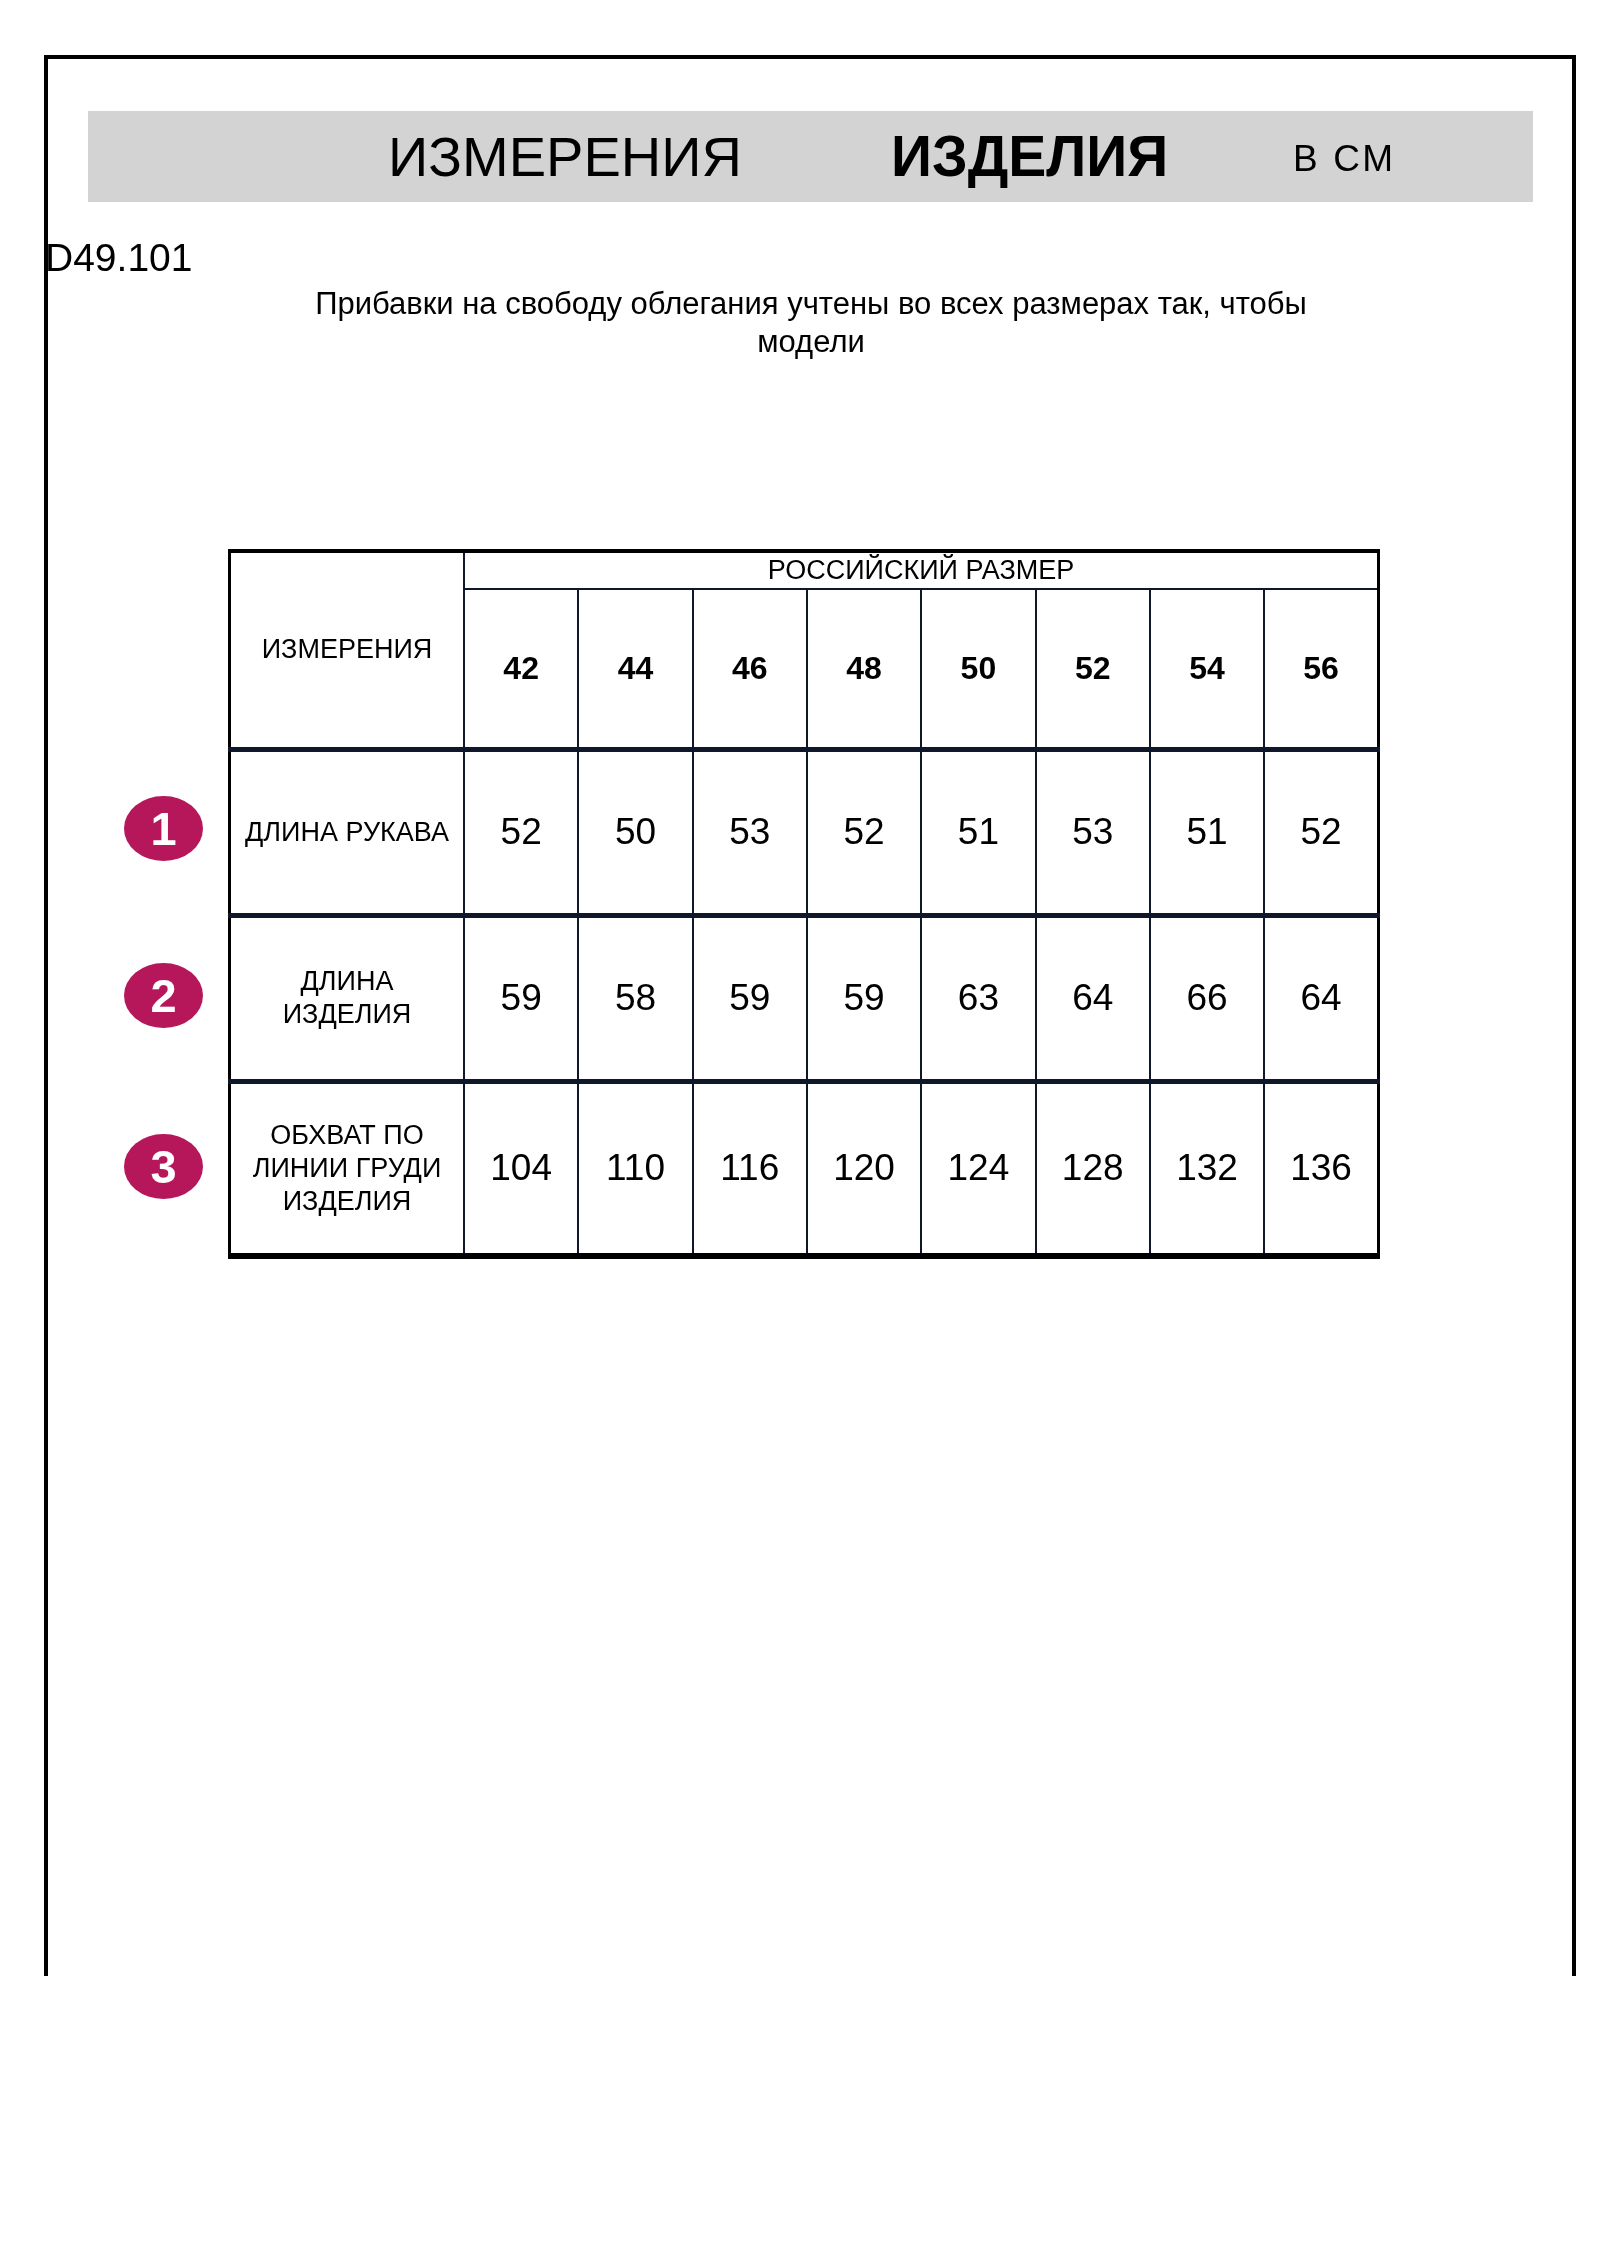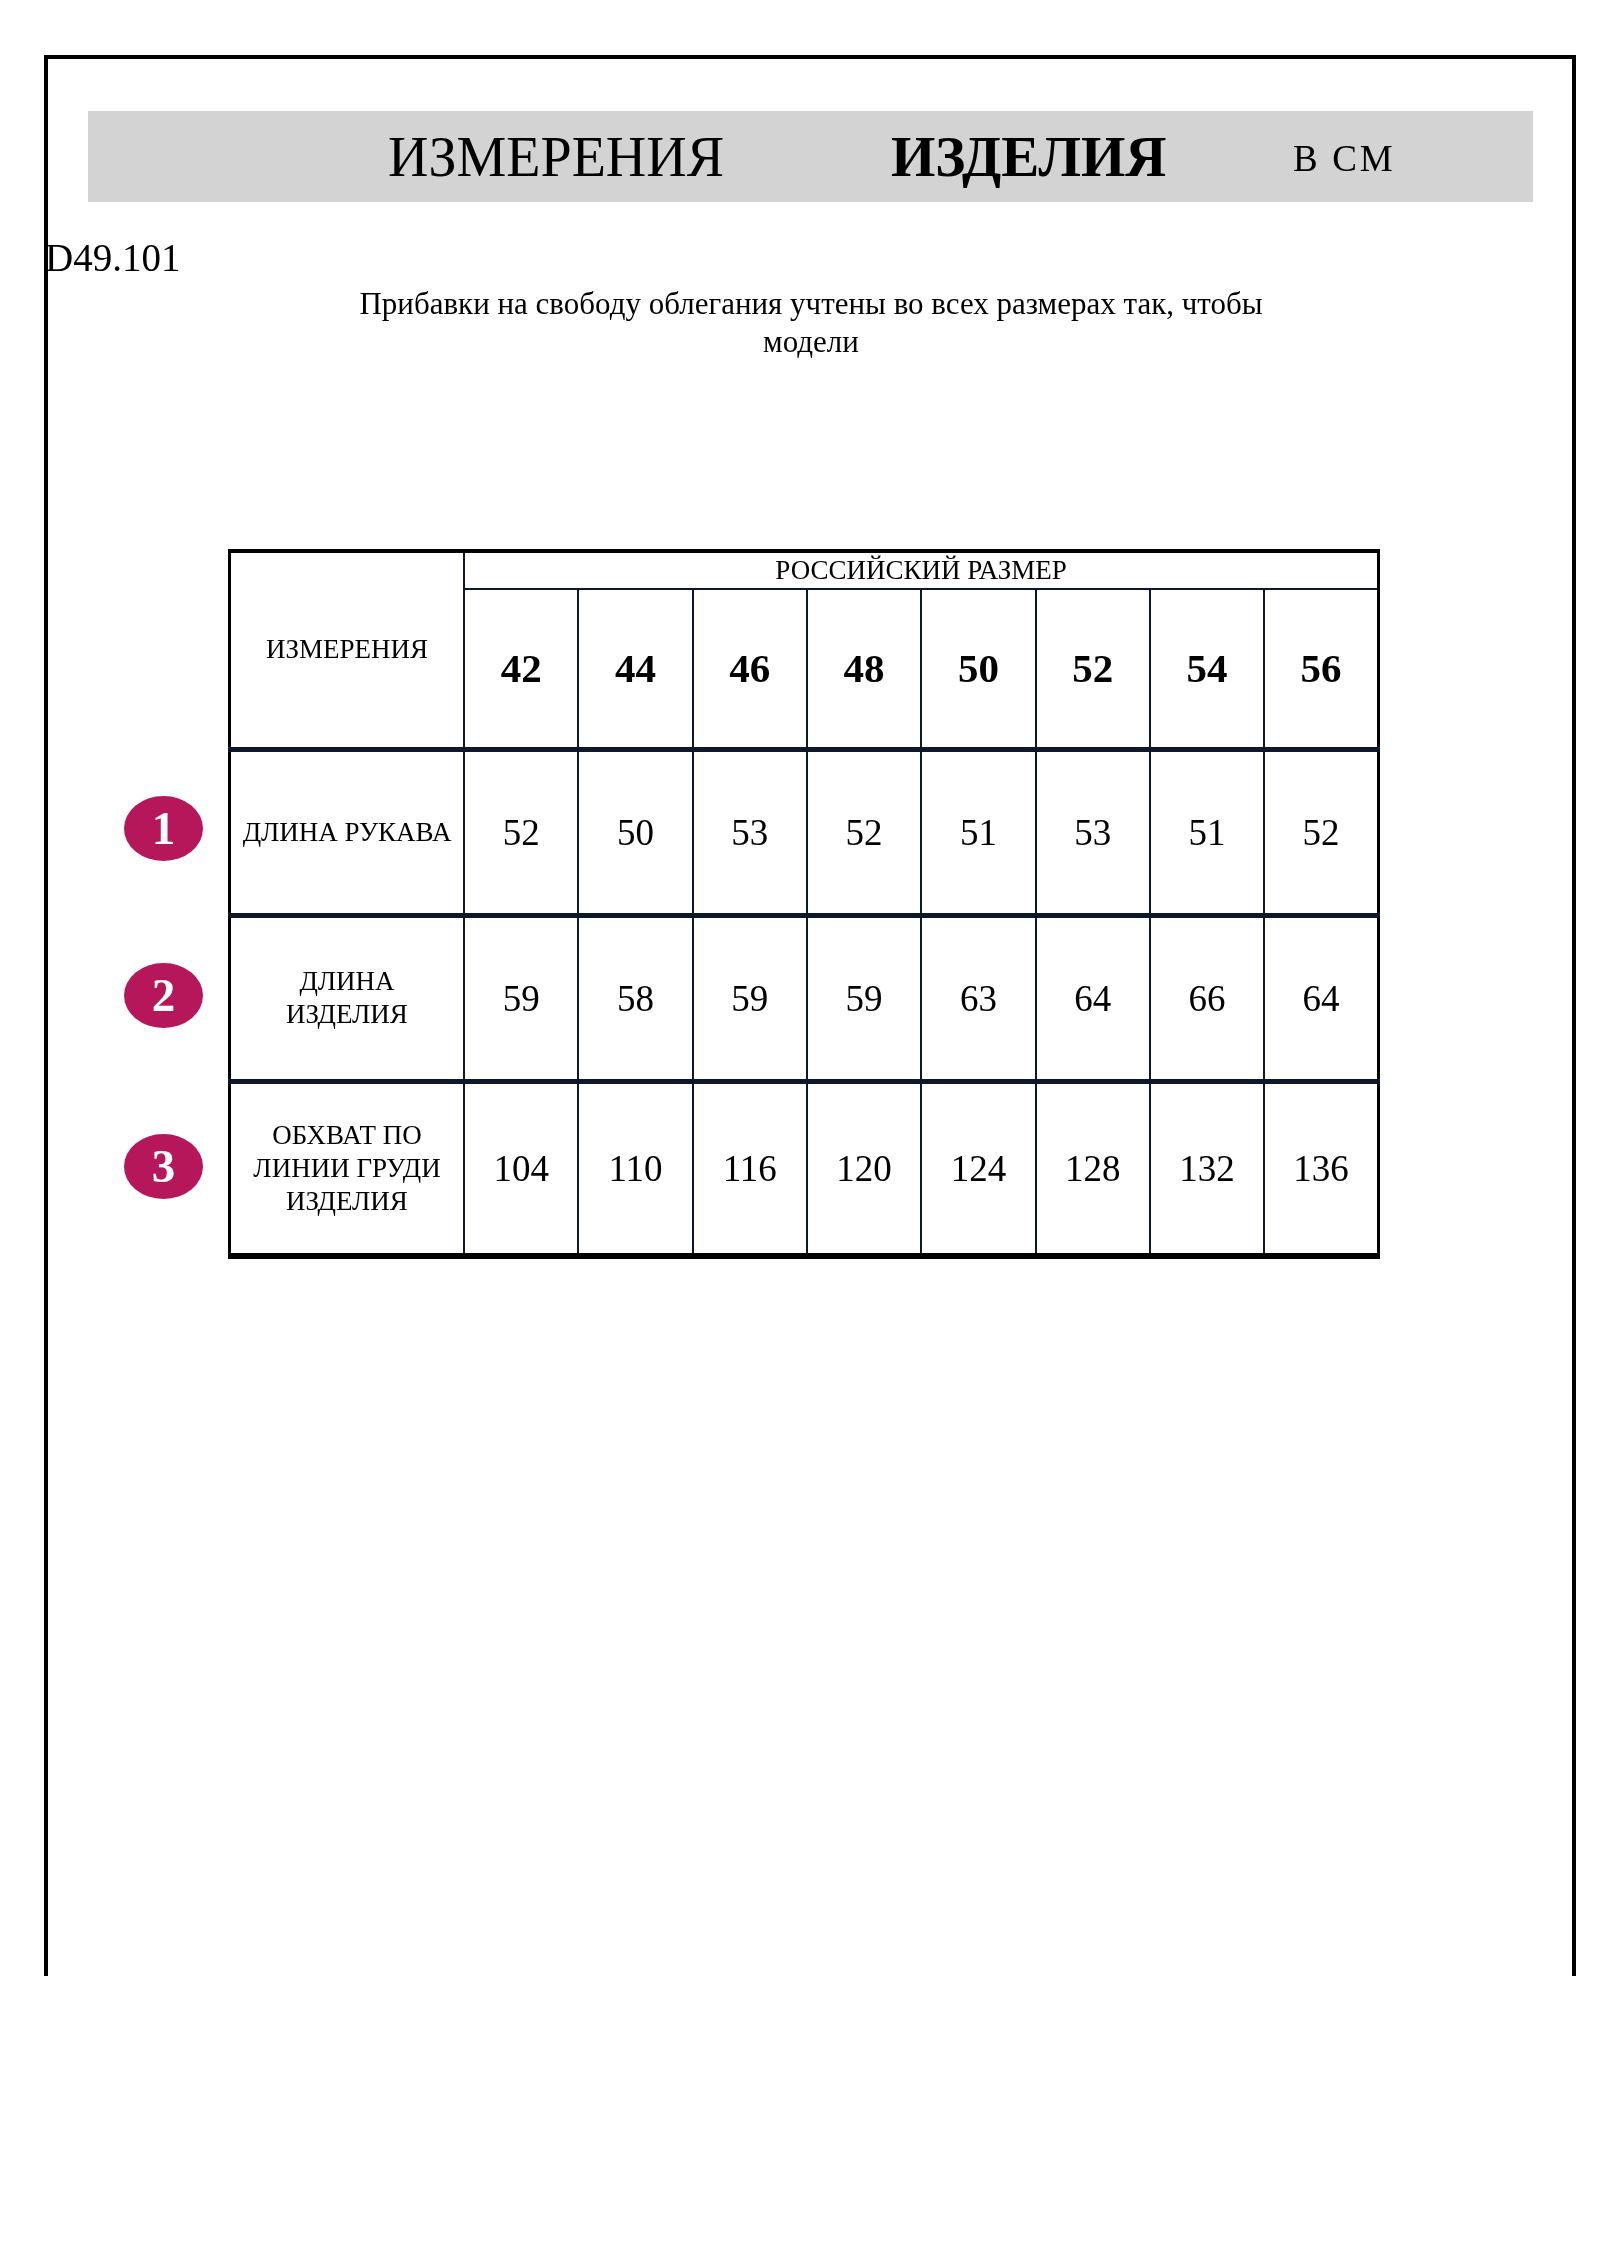--- a/index.html
+++ b/index.html
@@ -1,21 +1,21 @@
 <!DOCTYPE html>
 <html style="font-size:10.7px"><head>
 <meta charset="utf-8">
 <style>
   html, body { margin: 0; padding: 0; background: #ffffff; }
   #page {
     position: relative;
     width: 1620px;
     height: 1976px;
     background: #ffffff;
-    font-family: Liberation Serif, serif;
+    font-family: Liberation Sans, sans-serif;
     color: #000000;
     overflow: hidden;
   }
   
   #frame {
     position: absolute;
     left: 44px; top: 55px;
     width: 1532px; height: 2198px;
     border: 4px solid #000;
     border-bottom-width: 7.3px;
@@ -68,21 +68,21 @@
     width: 232px;
     font-size: 27px;
     border-bottom-width: 5.3px;
   }
   #size-table td.group-header-cell {
     font-size: 27px;
     height: 35px;
     border-bottom-width: 2.7px;
   }
   #size-table td.size-cell {
-    font-size: 41px;
+    font-size: 32px;
     font-weight: 700;
   }
   #size-table tr.sizes-row { height: 160px; }
   #size-table tr.data-row { height: 166px; }
   #size-table tr.data-row td { border-top-width: 5.3px; text-align: center; }
   #size-table tr.data-row-last { height: 175px; }
   #size-table td.row-label-cell { font-size: 27px; line-height: 33px; }
   #size-table td.value-cell { font-size: 37px; }
 
   

